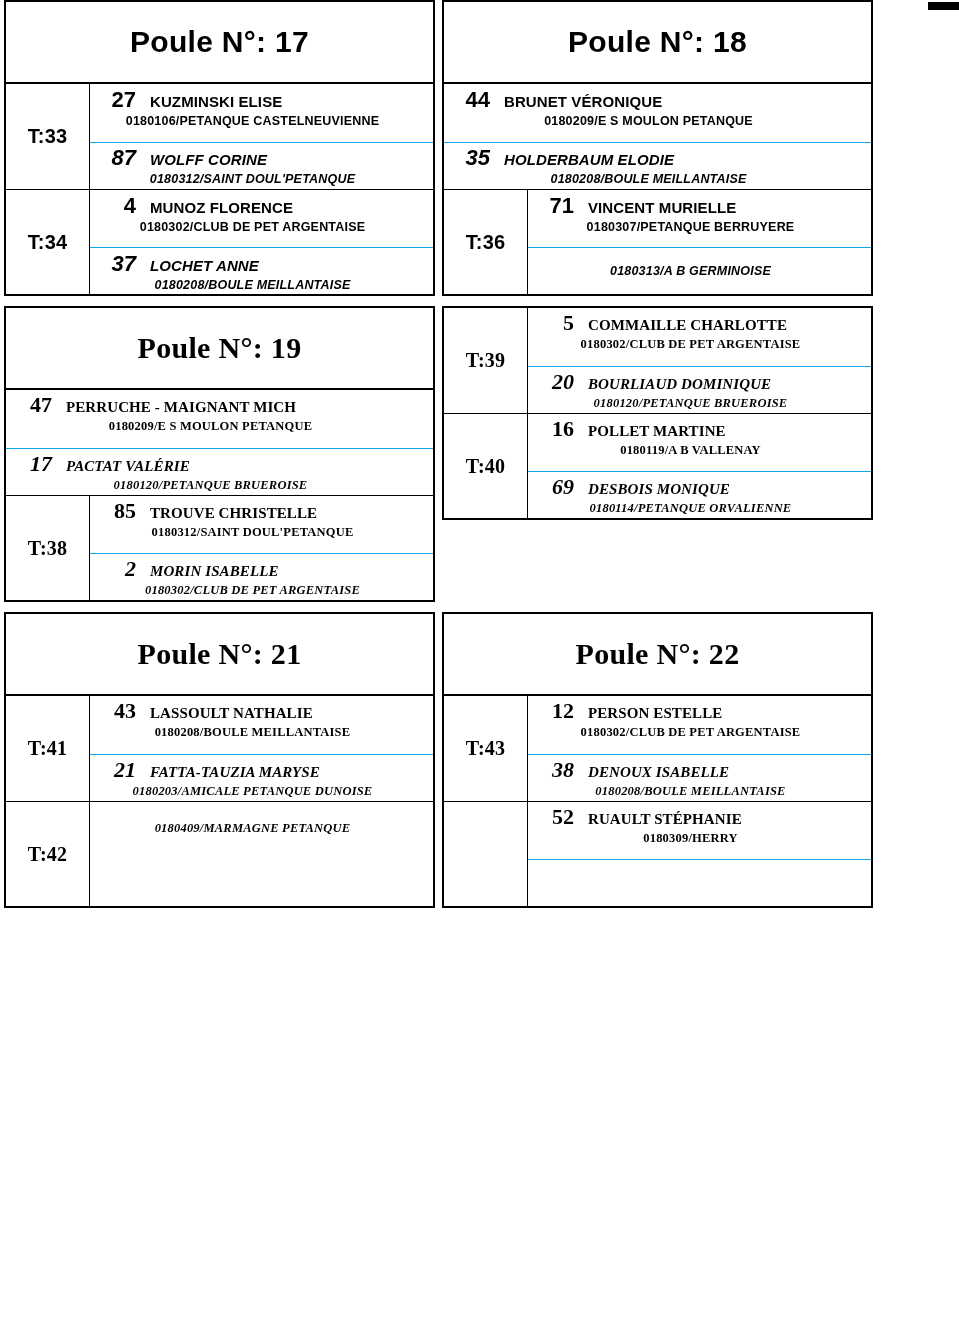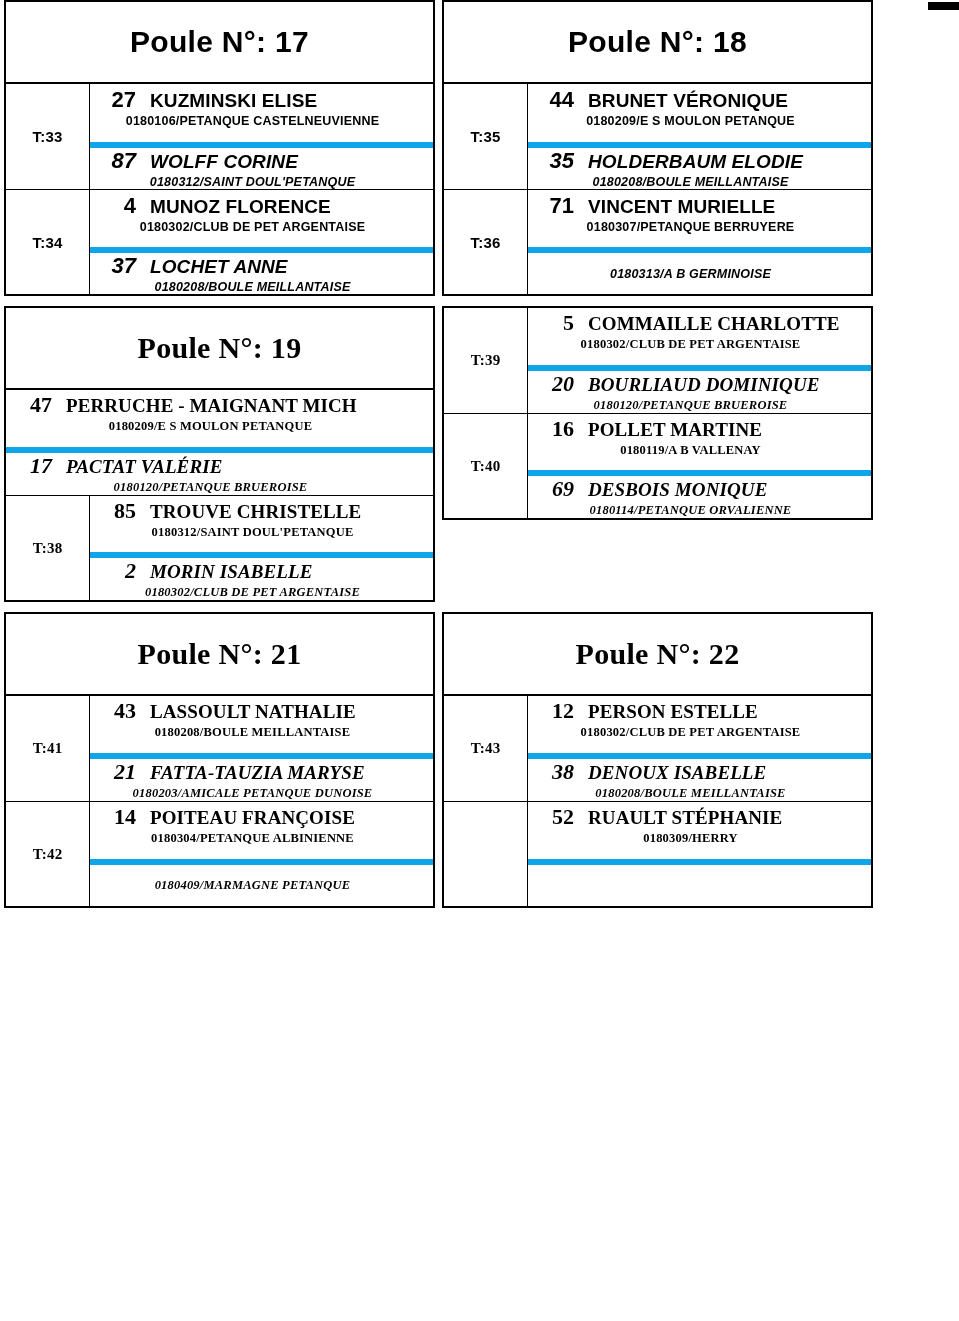--- a/index.html
+++ b/index.html
@@ -79,59 +79,59 @@
   .terrain {
     width: 84px;
     flex: 0 0 84px;
     border-right: 1px solid #000000;
     display: flex;
     align-items: center;
     justify-content: center;
     box-sizing: border-box;
   }
   .terrain span {
-    font-size: 15px;
+    font-size: 20px;
     font-weight: bold;
     letter-spacing: 0.2px;
   }
 
   .players {
     flex: 1 1 auto;
     display: flex;
     flex-direction: column;
     gap: 11px;
   }
 
   .player {
     height: 52px;
     box-sizing: border-box;
     display: flex;
     flex-direction: column;
     justify-content: center;
     padding-left: 4px;
   }
-  .player + .player { border-top: 6px solid #0ea5e9; }
+  .player + .player { border-top: 1px solid #0ea5e9; }
 
   .player-main {
     display: flex;
     flex-direction: row;
     align-items: baseline;
     height: 27px;
   }
   .player-num {
     width: 56px;
     flex: 0 0 56px;
     text-align: right;
     padding-right: 14px;
     box-sizing: border-box;
     font-size: 22px;
     font-weight: bold;
   }
   .player-name {
-    font-size: 19px;
+    font-size: 15px;
     font-weight: bold;
     white-space: nowrap;
     letter-spacing: 0.1px;
   }
   .player-club {
     font-size: 12.5px;
     font-weight: bold;
     letter-spacing: 0.2px;
     text-align: center;
     padding-right: 22px;
@@ -202,23 +202,20 @@
             </div>
           </div>
         </div>
       </div>
       <div class="poule right">
         <div class="poule-title">
           <span>Poule N°: 18</span>
         </div>
         <div class="matches">
           <div class="match">
-            <div class="terrain">
-              <span>T:35</span>
-            </div>
             <div class="players">
               <div class="player">
                 <div class="player-main">
                   <div class="player-num">44</div>
                   <div class="player-name">BRUNET VÉRONIQUE</div>
                 </div>
                 <div class="player-club">0180209/E S  MOULON PETANQUE</div>
               </div>
               <div class="player alt">
                 <div class="player-main">
@@ -368,27 +365,20 @@
                 </div>
                 <div class="player-club">0180203/AMICALE PETANQUE DUNOISE</div>
               </div>
             </div>
           </div>
           <div class="match">
             <div class="terrain">
               <span>T:42</span>
             </div>
             <div class="players">
-              <div class="player">
-                <div class="player-main">
-                  <div class="player-num">14</div>
-                  <div class="player-name">POITEAU FRANÇOISE</div>
-                </div>
-                <div class="player-club">0180304/PETANQUE ALBINIENNE</div>
-              </div>
               <div class="player alt">
                 <div class="player-club">0180409/MARMAGNE PETANQUE</div>
               </div>
             </div>
           </div>
         </div>
       </div>
       <div class="poule right">
         <div class="poule-title">
           <span>Poule N°: 22</span>

